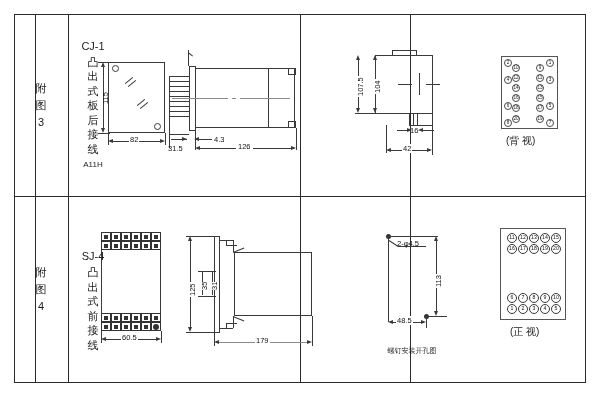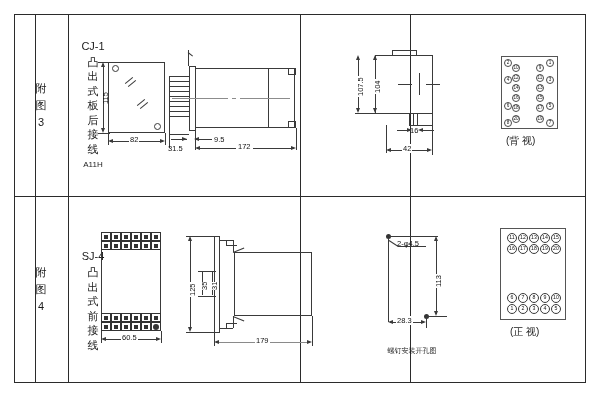--- a/index.html
+++ b/index.html
@@ -182,28 +182,28 @@
     <div class="ln hl" style="left:236px;top:98px;width:4px;background:#fff;"></div>
     <div class="ln hl" style="left:233px;top:98px;width:2px;background:#8c8c8c;"></div>
 
     <div class="ln hl" style="left:171px;top:139px;width:16px;"></div>
     <div class="arr arr-r" style="left:182px;top:136.5px;"></div>
     <div class="ln vl" style="left:169px;top:134px;height:14px;"></div>
     <div class="dim" style="left:168px;top:144px;">31.5</div>
 
     <div class="ln hl" style="left:196px;top:139px;width:16px;"></div>
     <div class="arr arr-l" style="left:194px;top:136.5px;"></div>
-    <div class="dim" style="left:214px;top:135px;">9.5</div>
+    <div class="dim" style="left:214px;top:135px;">4.3</div>
 
     <div class="ln vl" style="left:195px;top:128px;height:22px;"></div>
     <div class="ln vl" style="left:296px;top:128px;height:22px;"></div>
     <div class="ln hl" style="left:197px;top:148px;width:97px;"></div>
     <div class="arr arr-l" style="left:195px;top:145.5px;"></div>
     <div class="arr arr-r" style="left:291px;top:145.5px;"></div>
-    <div class="dim" style="left:236px;top:142px;background:#fff;padding:0 2px;">172</div>
+    <div class="dim" style="left:236px;top:142px;background:#fff;padding:0 2px;">126</div>
   </div>
 
   <div class="draw">
     <div class="ln hl" style="left:375px;top:55px;width:57px;"></div>
     <div class="ln hl" style="left:392px;top:50px;width:24px;"></div>
     <div class="ln vl" style="left:392px;top:50px;height:5px;"></div>
     <div class="ln vl" style="left:416px;top:50px;height:5px;"></div>
     <div class="ln vl" style="left:432px;top:55px;height:58px;"></div>
     <div class="ln vl" style="left:375px;top:55px;height:58px;"></div>
     <div class="ln hl" style="left:355px;top:113px;width:77px;"></div>
@@ -408,21 +408,21 @@
 
     <div class="ln vl" style="left:436px;top:238px;height:76px;"></div>
     <div class="arr arr-u" style="left:433.5px;top:236px;"></div>
     <div class="arr arr-d" style="left:433.5px;top:311px;"></div>
     <div class="dim vert" style="left:434px;top:288px;background:#fff;padding:0 1px;">113</div>
 
     <div class="ln vl" style="left:426px;top:316px;height:12px;"></div>
     <div class="ln hl" style="left:390px;top:322px;width:34px;"></div>
     <div class="arr arr-l" style="left:388px;top:319.5px;"></div>
     <div class="arr arr-r" style="left:421px;top:319.5px;"></div>
-    <div class="dim" style="left:396px;top:316px;background:#fff;padding:0 1px;">28.3</div>
+    <div class="dim" style="left:396px;top:316px;background:#fff;padding:0 1px;">48.5</div>
 
     <div class="cap-sm" style="left:370px;top:346px;width:84px;">螺钉安装开孔图</div>
   </div>
 
   <div class="draw">
     <div class="tbox" style="left:500px;top:228px;width:66px;height:92px;"></div>
 
     <div class="term-f" style="left:507px;top:233px;width:10px;height:10px;">11</div>
     <div class="term-f" style="left:518px;top:233px;width:10px;height:10px;">12</div>
     <div class="term-f" style="left:529px;top:233px;width:10px;height:10px;">13</div>

